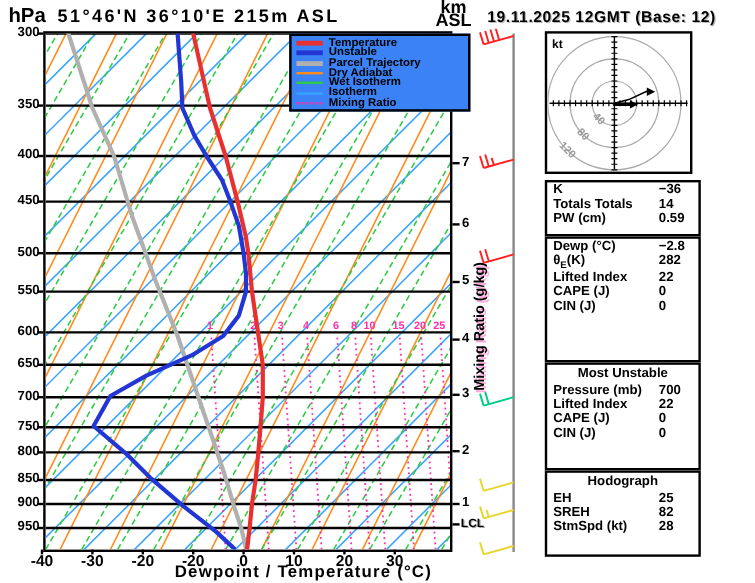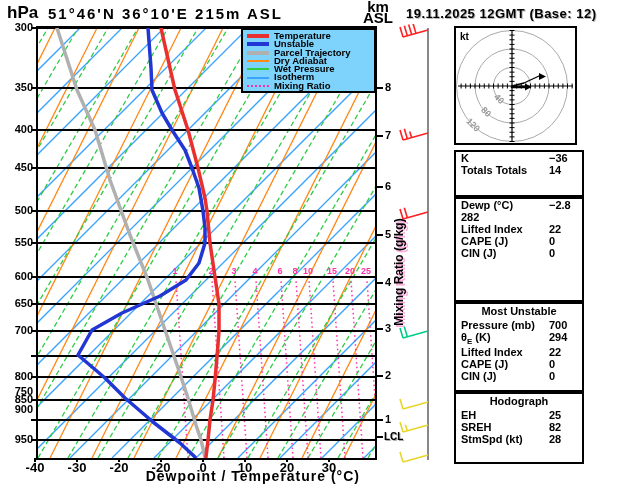--- a/index.html
+++ b/index.html
@@ -15,21 +15,21 @@
   .p-lbl{position:absolute;left:2px;width:31px;text-align:right;font-size:11px;}
   .p-tick{position:absolute;width:5px;height:2px;background:#000;left:31px;}
   .km-lbl{position:absolute;left:385px;font-size:11px;}
   .km-tick{position:absolute;left:377px;width:6px;height:2px;background:#000;}
   .t-lbl{position:absolute;top:460px;width:40px;text-align:center;font-size:13px;}
   .t-tick{position:absolute;top:458px;width:2px;height:4px;background:#000;}
   .xaxis-label{left:60px;top:468px;width:300px;text-align:right;font-size:14px;letter-spacing:1px;}
   .mr-label{left:399px;top:272px;transform:translate(-50%,-50%) rotate(-90deg);font-size:12px;
             white-space:nowrap;text-shadow:-2px 2px 0 #ffaade;}
   .lcl{left:384px;top:431px;font-size:10px;text-shadow:1px 1px 0 #aaa;}
-  .legend{left:241px;top:28px;width:135px;border:2px solid #000;background:#7dd3fc;
+  .legend{left:241px;top:28px;width:151px;border:2px solid #000;background:#3b82f6;
           box-sizing:border-box;padding:2px 0 1px 4px;}
   .leg-row{display:flex;align-items:center;height:8.3px;}
   .leg-line{width:22px;margin-right:5px;flex:none;}
   .leg-txt{font-size:9.5px;line-height:8.3px;white-space:nowrap;}
   .hodo{left:454px;top:26px;width:123px;height:119px;border:2px solid #000;box-sizing:border-box;}
   .panel{left:454px;width:130px;border:2px solid #000;box-sizing:border-box;background:#fff;font-size:11px;}
   .ptitle{text-align:center;line-height:15px;}
   .prow{display:flex;padding:0 5px;}
   .prow .pl{width:88px;flex:none;}
   sub{font-size:8px;}
@@ -161,27 +161,27 @@
       <div class="p-lbl" style="top: 204px;">500</div>
       <div class="p-tick" style="top: 210px;"></div>
       <div class="p-lbl" style="top: 236px;">550</div>
       <div class="p-tick" style="top: 242px;"></div>
       <div class="p-lbl" style="top: 270px;">600</div>
       <div class="p-tick" style="top: 276px;"></div>
       <div class="p-lbl" style="top: 297px;">650</div>
       <div class="p-tick" style="top: 303px;"></div>
       <div class="p-lbl" style="top: 324px;">700</div>
       <div class="p-tick" style="top: 330px;"></div>
-      <div class="p-lbl" style="top: 349px; margin-top: 36px;">750</div>
+      <div class="p-lbl" style="top: 349px;">750</div>
       <div class="p-tick" style="top: 355px;"></div>
       <div class="p-lbl" style="top: 370px;">800</div>
       <div class="p-tick" style="top: 376px;"></div>
       <div class="p-lbl" style="top: 393px;">850</div>
       <div class="p-tick" style="top: 399px;"></div>
-      <div class="p-lbl" style="top: 403px;">900</div>
+      <div class="p-lbl" style="top: 413px;">900</div>
       <div class="p-tick" style="top: 419px;"></div>
       <div class="p-lbl" style="top: 433px;">950</div>
       <div class="p-tick" style="top: 439px;"></div>
       <div class="km-lbl" style="top: 81px;">8</div>
       <div class="km-tick" style="top: 87px;"></div>
       <div class="km-lbl" style="top: 129px;">7</div>
       <div class="km-tick" style="top: 135px;"></div>
       <div class="km-lbl" style="top: 180px;">6</div>
       <div class="km-tick" style="top: 186px;"></div>
       <div class="km-lbl" style="top: 228px;">5</div>
@@ -229,21 +229,21 @@
       <div class="leg-row">
         <div class="leg-line" style="border-top: 4px solid rgb(176, 176, 176);"></div>
         <div class="leg-txt">Parcel Trajectory</div>
       </div>
       <div class="leg-row">
         <div class="leg-line" style="border-top: 2px solid rgb(255, 138, 26);"></div>
         <div class="leg-txt">Dry Adiabat</div>
       </div>
       <div class="leg-row">
         <div class="leg-line" style="border-top: 2px solid rgb(46, 204, 68);"></div>
-        <div class="leg-txt">Wet Pressure</div>
+        <div class="leg-txt">Wet Isotherm</div>
       </div>
       <div class="leg-row">
         <div class="leg-line" style="border-top: 2px solid rgb(57, 163, 255);"></div>
         <div class="leg-txt">Isotherm</div>
       </div>
       <div class="leg-row">
         <div class="leg-line" style="border-top: 2px dotted rgb(255, 47, 168);"></div>
         <div class="leg-txt">Mixing Ratio</div>
       </div>
     </div>
@@ -343,27 +343,32 @@
   <div id="panels">
       <div class="abs panel" style="top: 150px; height: 47px;">
         <div class="prow">
           <span class="pl">K</span>
           <span class="pv">−36</span>
         </div>
         <div class="prow">
           <span class="pl">Totals Totals</span>
           <span class="pv">14</span>
         </div>
+        <div class="prow">
+          <span class="pl">PW (cm)</span>
+          <span class="pv">0.59</span>
+        </div>
       </div>
       <div class="abs panel" style="top: 197px; height: 105px;">
         <div class="prow">
           <span class="pl">Dewp (°C)</span>
           <span class="pv">−2.8</span>
         </div>
         <div class="prow">
+          <span class="pl">θ<sub>E</sub>(K)</span>
           <span class="pv">282</span>
         </div>
         <div class="prow">
           <span class="pl">Lifted Index</span>
           <span class="pv">22</span>
         </div>
         <div class="prow">
           <span class="pl">CAPE (J)</span>
           <span class="pv">0</span>
         </div>
@@ -372,24 +377,20 @@
           <span class="pv">0</span>
         </div>
       </div>
       <div class="abs panel" style="top: 302px; height: 90px;">
         <div class="ptitle">Most Unstable</div>
         <div class="prow">
           <span class="pl">Pressure (mb)</span>
           <span class="pv">700</span>
         </div>
         <div class="prow">
-          <span class="pl">θ<sub>E</sub> (K)</span>
-          <span class="pv">294</span>
-        </div>
-        <div class="prow">
           <span class="pl">Lifted Index</span>
           <span class="pv">22</span>
         </div>
         <div class="prow">
           <span class="pl">CAPE (J)</span>
           <span class="pv">0</span>
         </div>
         <div class="prow">
           <span class="pl">CIN (J)</span>
           <span class="pv">0</span>

